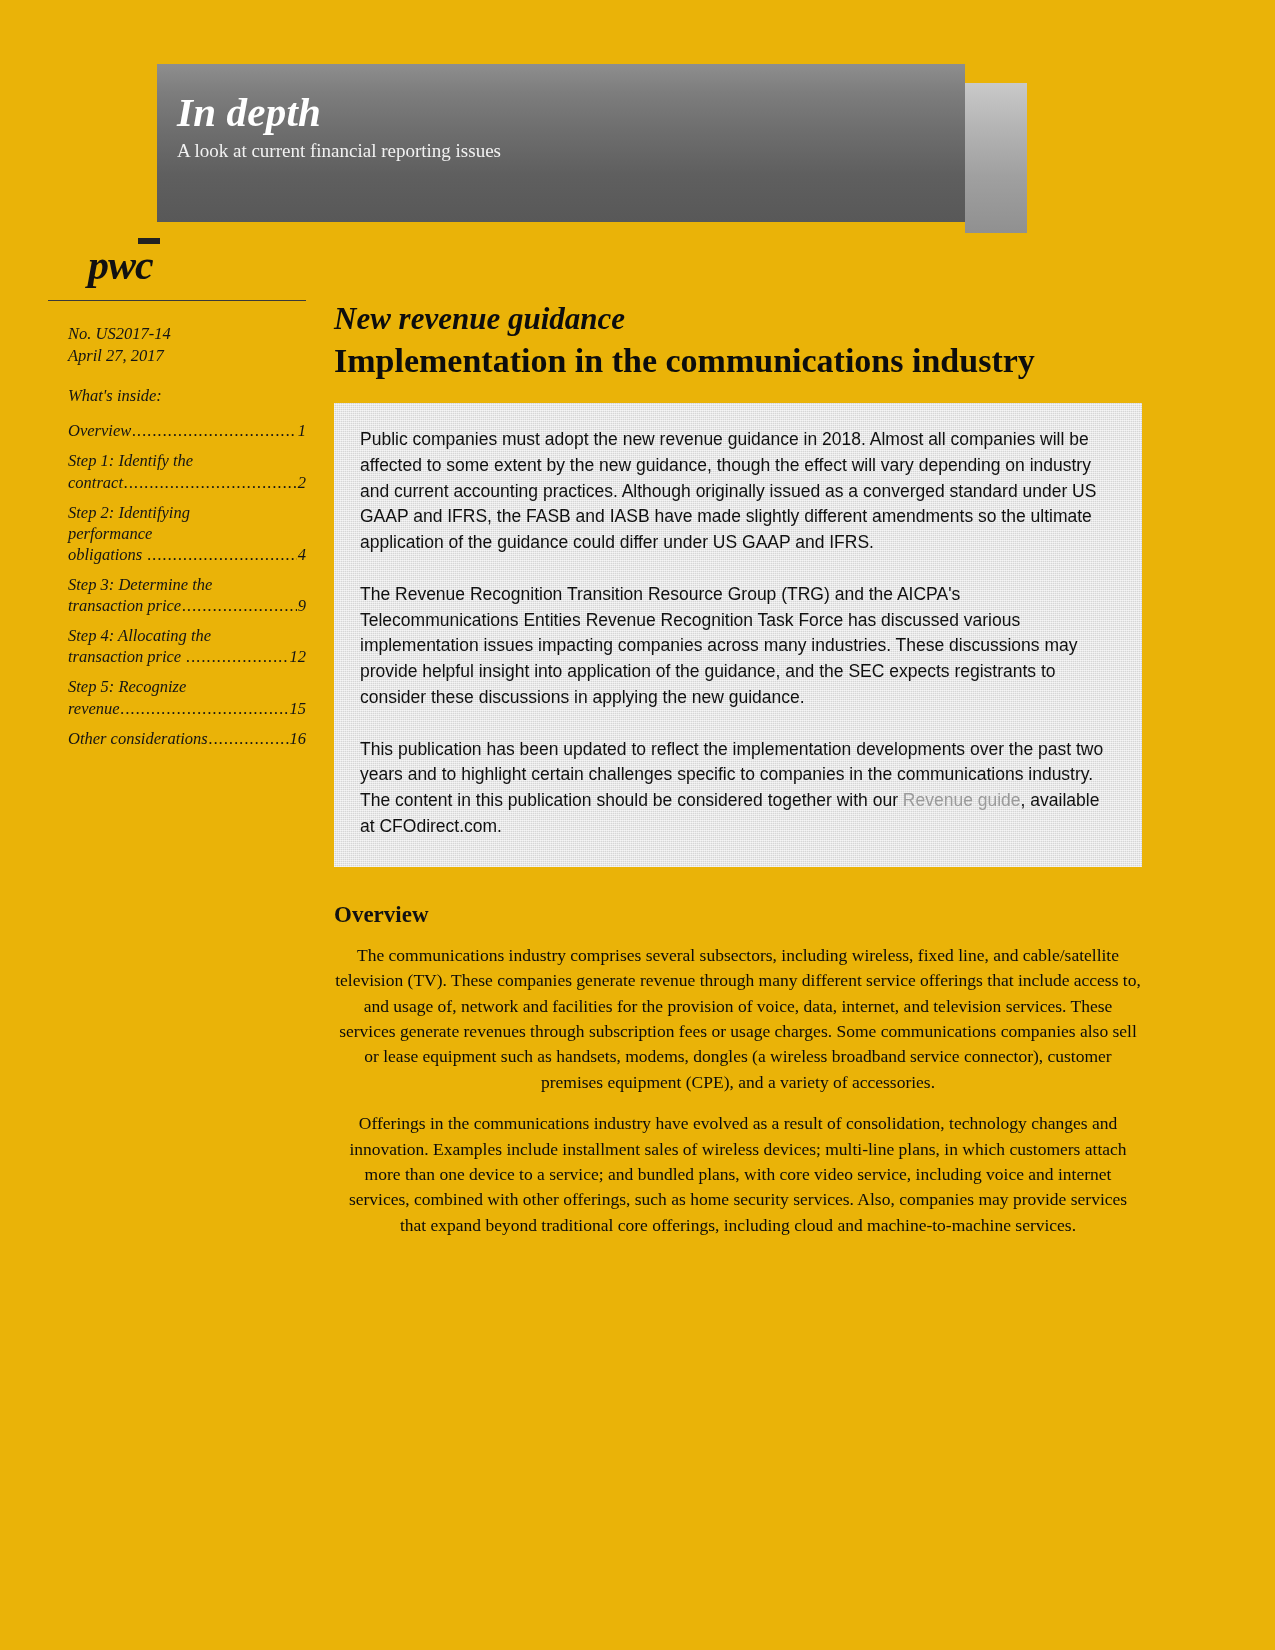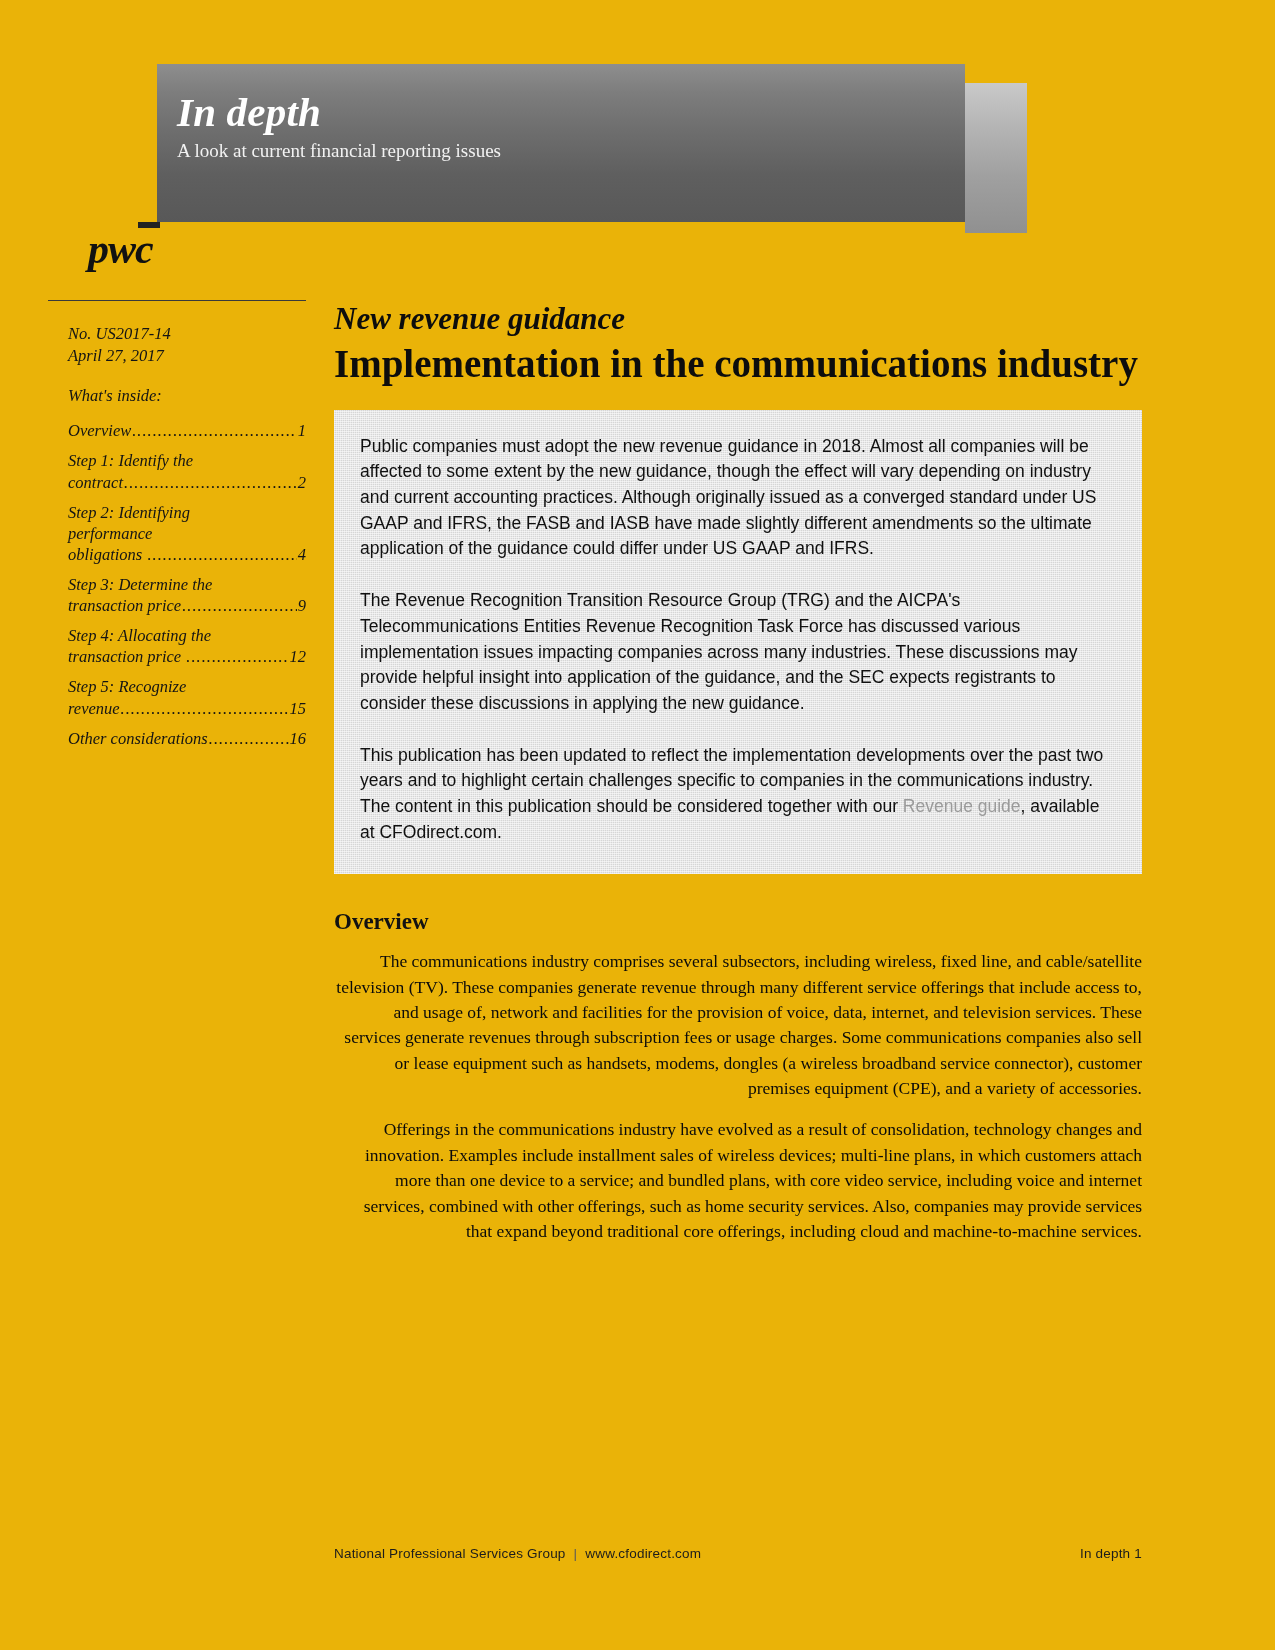--- a/index.html
+++ b/index.html
@@ -66,21 +66,21 @@
     top: 83px;
     width: 62px;
     height: 150px;
     background: linear-gradient(180deg, #c9c9c9 0%, #b4b4b4 30%, #a0a0a0 62%, #909090 100%);
   }
 
   
   .pwc-logo {
     position: absolute;
     left: 88px;
-    top: 228px;
+    top: 244px;
     width: 120px;
     height: 50px;
   }
   .pwc-bar {
     position: absolute;
     left: 50px;
     top: -6px;
     width: 22px;
     height: 6px;
     background: #222222;
@@ -160,21 +160,21 @@
     font-weight: bold;
     font-size: 31px;
     line-height: 1.22;
     color: #0d0d0d;
     margin: 0;
   }
   .doc-subtitle {
     font-family: "Liberation Serif", "DejaVu Serif", serif;
     font-weight: bold;
     font-style: normal;
-    font-size: 39px;
+    font-size: 34px;
     line-height: 1.25;
     color: #0d0d0d;
     margin: 2px 0 0 0;
     white-space: nowrap;
   }
 
   
   .glance-box {
     margin-top: 21px;
     width: 808px;
@@ -214,21 +214,21 @@
     line-height: 1.2;
     color: #121212;
     margin: 34px 0 14px 0;
   }
   .body-p {
     font-family: "Liberation Serif", "DejaVu Serif", serif;
     font-size: 17.5px;
     line-height: 1.45;
     color: #0b0b0b;
     margin: 0 0 16px 0;
-    text-align: right;
+    text-align: center;
   }
   .body-p:last-child { margin-bottom: 0; }
 
   
   .footer {
     position: absolute;
     left: 334px;
     top: 1546px;
     width: 808px;
     display: flex;
@@ -337,20 +337,14 @@
       <p class="glance-p">Public companies must adopt the new revenue guidance in 2018. Almost all companies will be affected to some extent by the new guidance, though the effect will vary depending on industry and current accounting practices. Although originally issued as a converged standard under US GAAP and IFRS, the FASB and IASB have made slightly different amendments so the ultimate application of the guidance could differ under US GAAP and IFRS.</p>
       <p class="glance-p">The Revenue Recognition Transition Resource Group (TRG) and the AICPA's Telecommunications Entities Revenue Recognition Task Force has discussed various implementation issues impacting companies across many industries. These discussions may provide helpful insight into application of the guidance, and the SEC expects registrants to consider these discussions in applying the new guidance.</p>
       <p class="glance-p"><span>This publication has been updated to reflect the implementation developments over the past two years and to highlight certain challenges specific to companies in the communications industry. The content in this publication should be considered together with our </span><a class="glance-link" href="#">Revenue guide</a><span>, available at CFOdirect.com.</span></p>
     </div>
 
     <h3 class="section-heading">Overview</h3>
     <p class="body-p">The communications industry comprises several subsectors, including wireless, fixed line, and cable/satellite television (TV). These companies generate revenue through many different service offerings that include access to, and usage of, network and facilities for the provision of voice, data, internet, and television services. These services generate revenues through subscription fees or usage charges. Some communications companies also sell or lease equipment such as handsets, modems, dongles (a wireless broadband service connector), customer premises equipment (CPE), and a variety of accessories.</p>
     <p class="body-p">Offerings in the communications industry have evolved as a result of consolidation, technology changes and innovation. Examples include installment sales of wireless devices; multi-line plans, in which customers attach more than one device to a service; and bundled plans, with core video service, including voice and internet services, combined with other offerings, such as home security services. Also, companies may provide services that expand beyond traditional core offerings, including cloud and machine-to-machine services.</p>
   </div>
 
-  <div class="footer">
-    <div class="footer-left">
-      <span>National Professional Services Group</span><span class="footer-sep">|</span><span>www.cfodirect.com</span>
-    </div>
-    <div class="footer-right">In depth 1</div>
-  </div>
 
 </div>
 
 </body></html>

